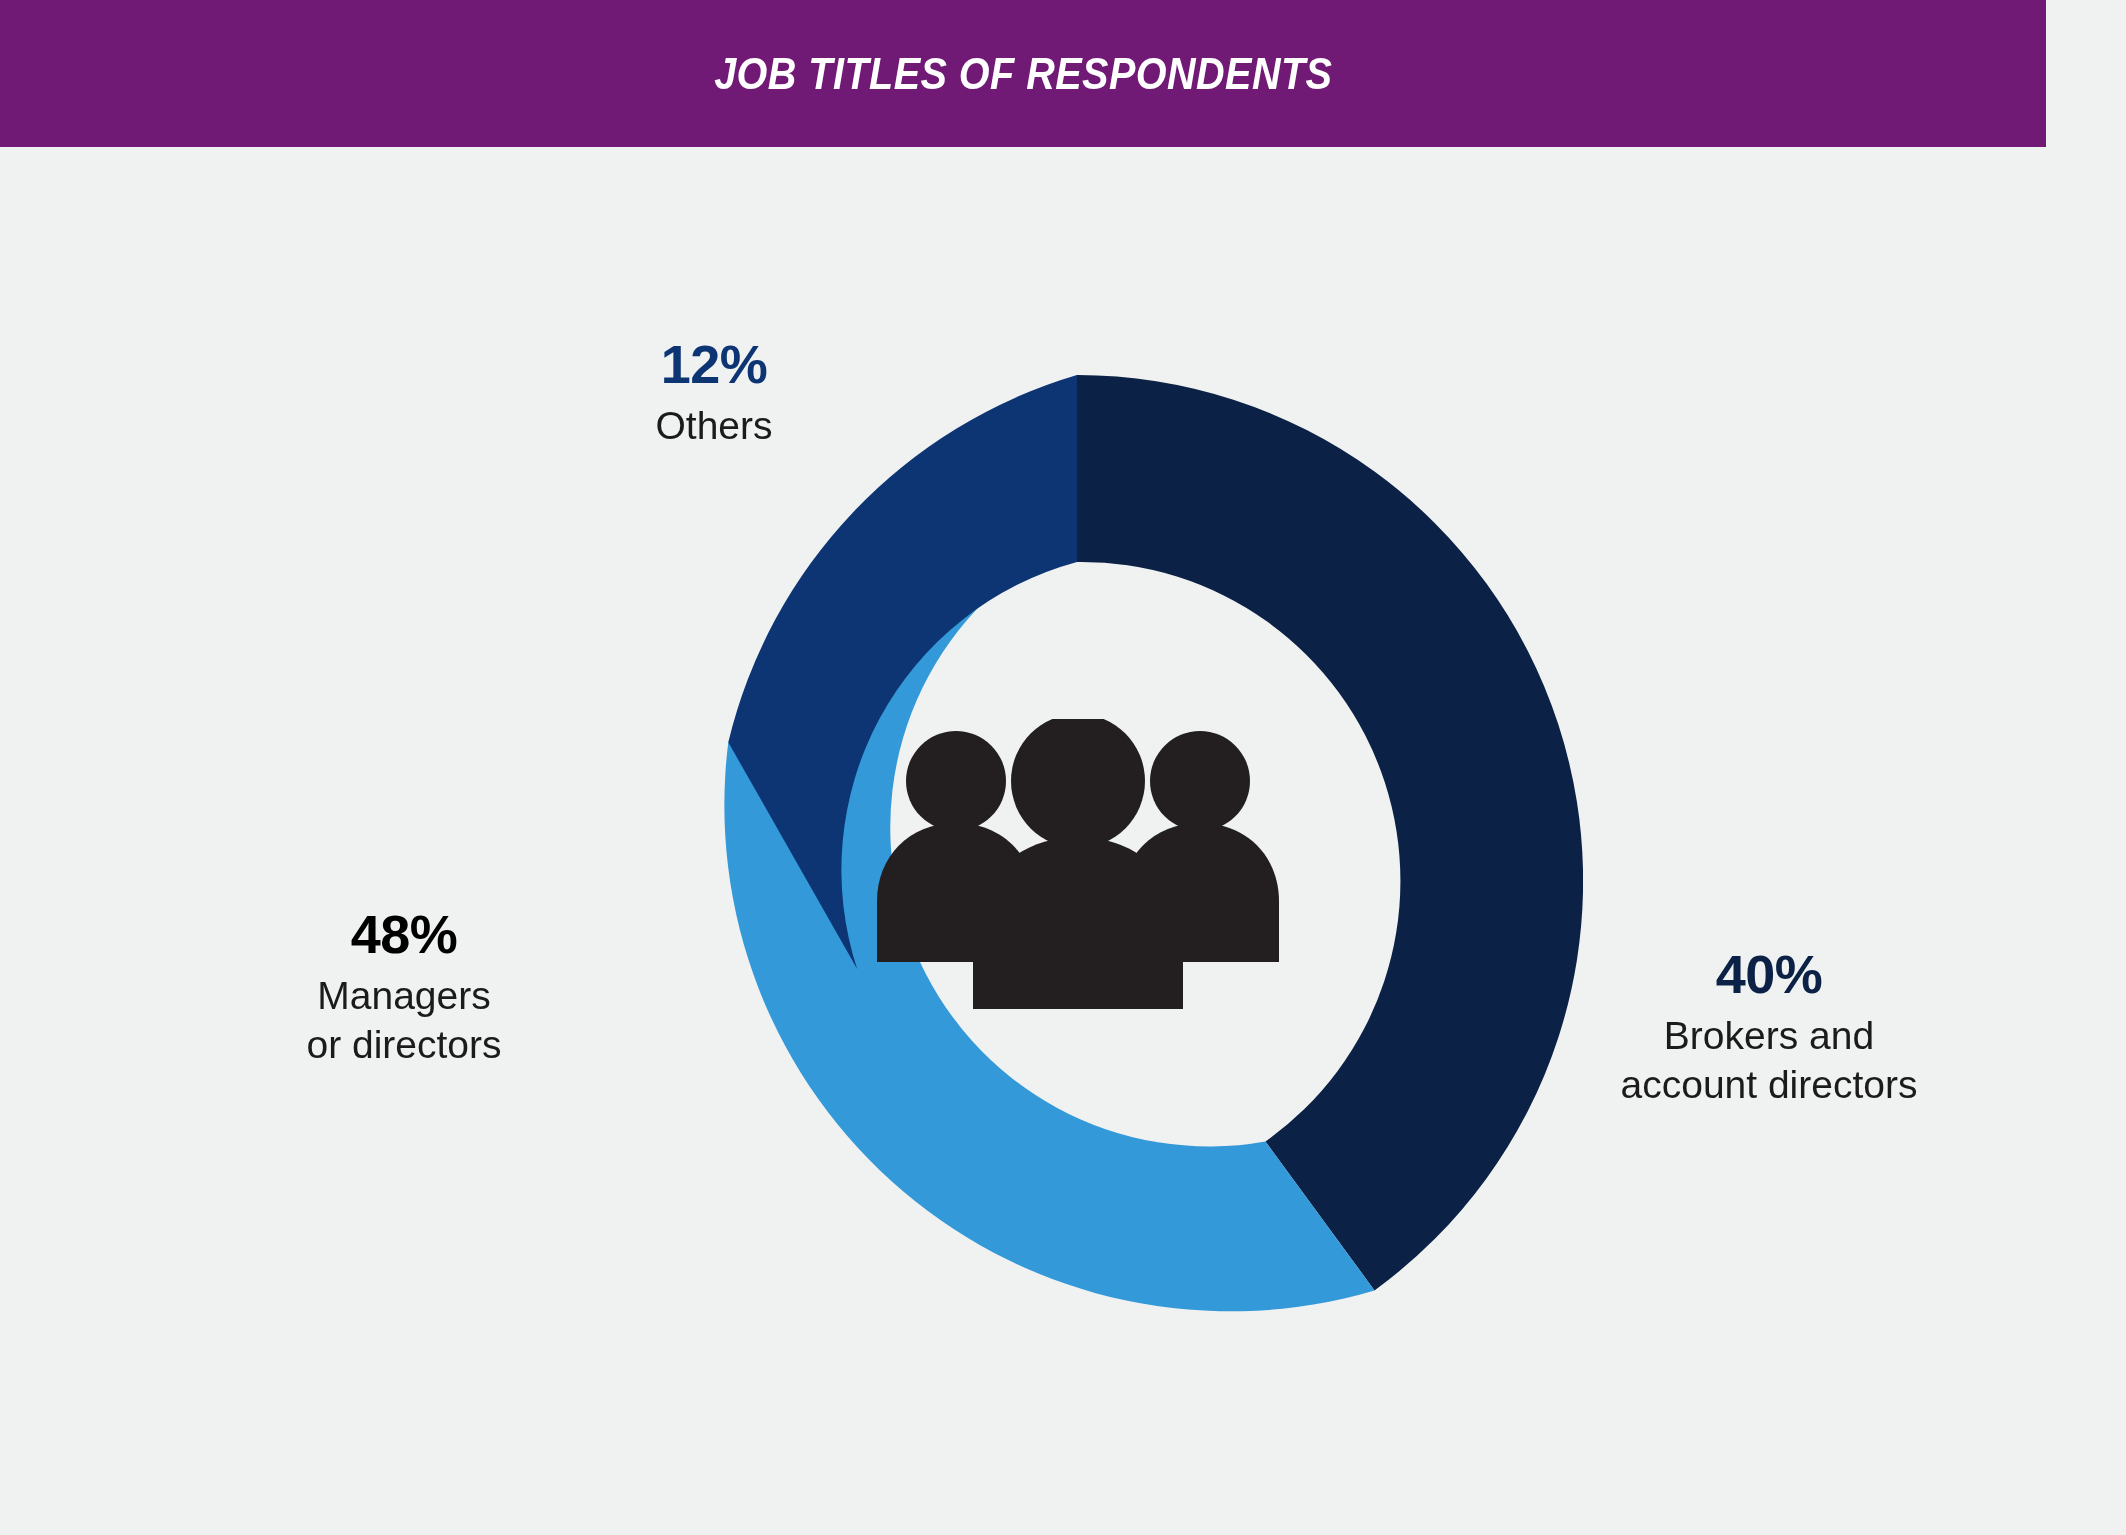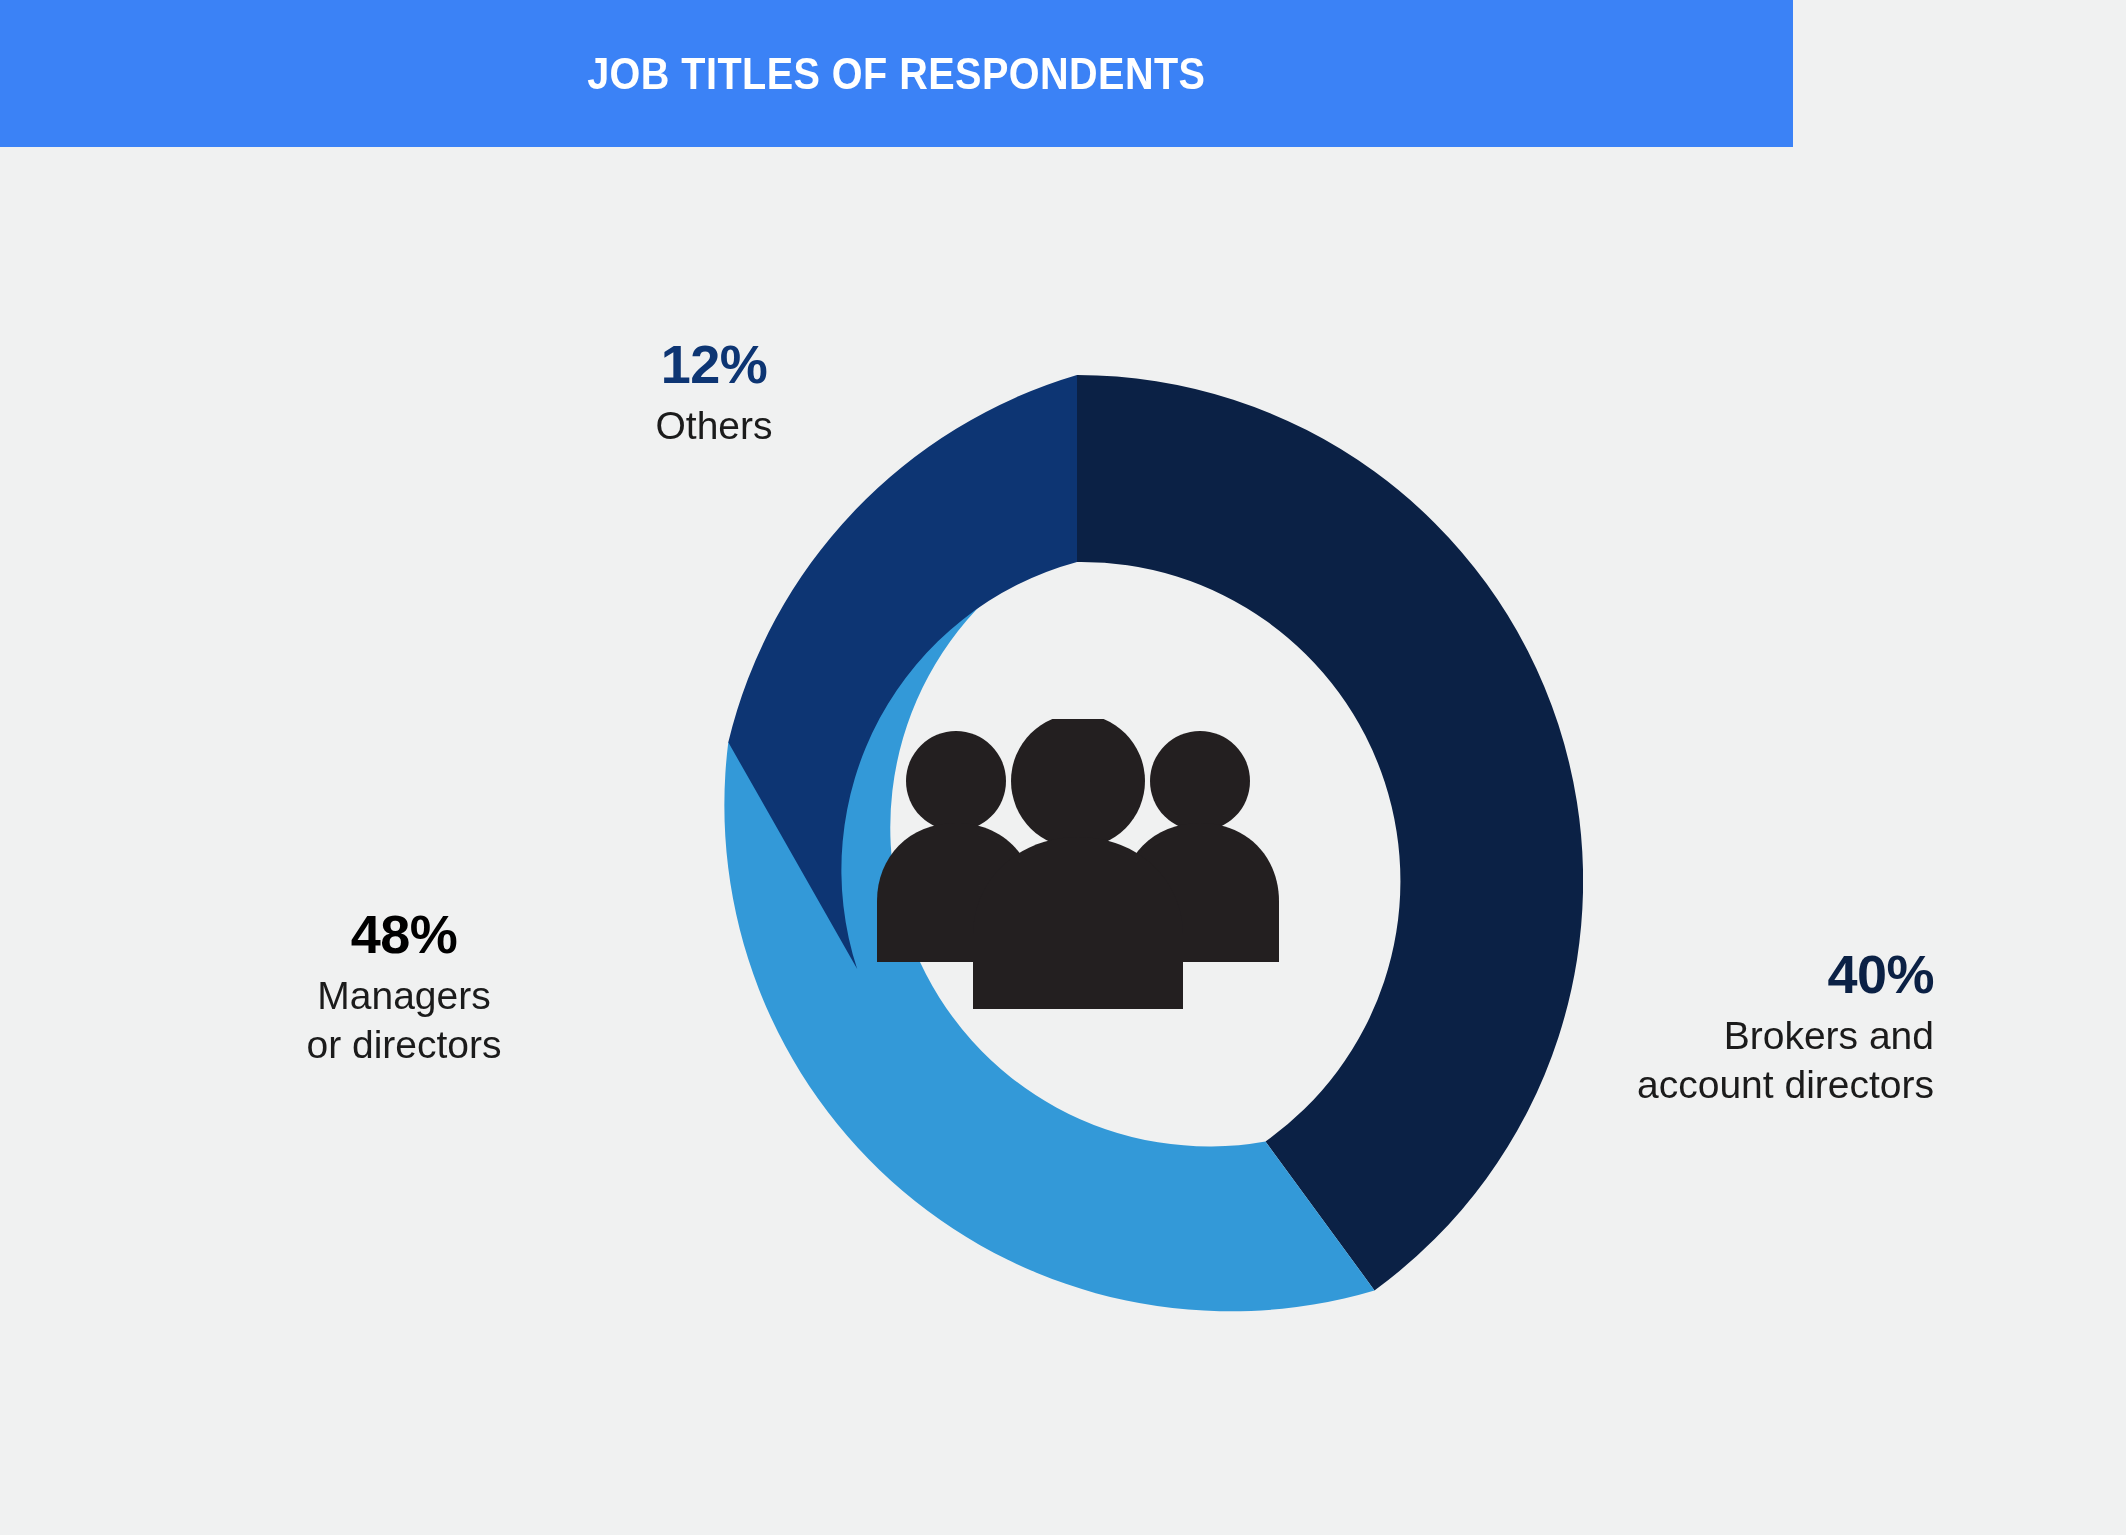--- a/index.html
+++ b/index.html
@@ -13,26 +13,27 @@
     font-family: "Liberation Sans", sans-serif;
     overflow: hidden;
     position: relative;
   }
 
   
   .title-bar {
     position: absolute;
     left: 0;
     top: 0;
-    width: 1793px;
+    width: 2046px;
     height: 147px;
-    background: #3b82f6;
+    background: #701a75;
     display: flex;
     align-items: center;
     justify-content: center;
+    font-style: italic;
   }
   .title-text {
     color: #ffffff;
     font-family: "Liberation Sans Narrow", "Liberation Sans", sans-serif;
     font-weight: bold;
     font-size: 45px;
     letter-spacing: 0.5px;
     transform: scaleX(0.88);
     transform-origin: center center;
     white-space: nowrap;
@@ -109,21 +110,21 @@
     width: 320px;
     text-align: center;
   }
   .callout-managers .pct { color: #000000; }
 
   
   .callout-brokers {
     left: 1590px;
     top: 800px;
     width: 330px;
-    text-align: right;
+    text-align: center;
   }
   .callout-brokers .pct { color: #0b2145; }
 
   .nowrap { white-space: nowrap; }
 </style>
 </head>
 <body>
 
 <div class="title-bar">
   <div class="title-text">JOB TITLES OF RESPONDENTS</div>

